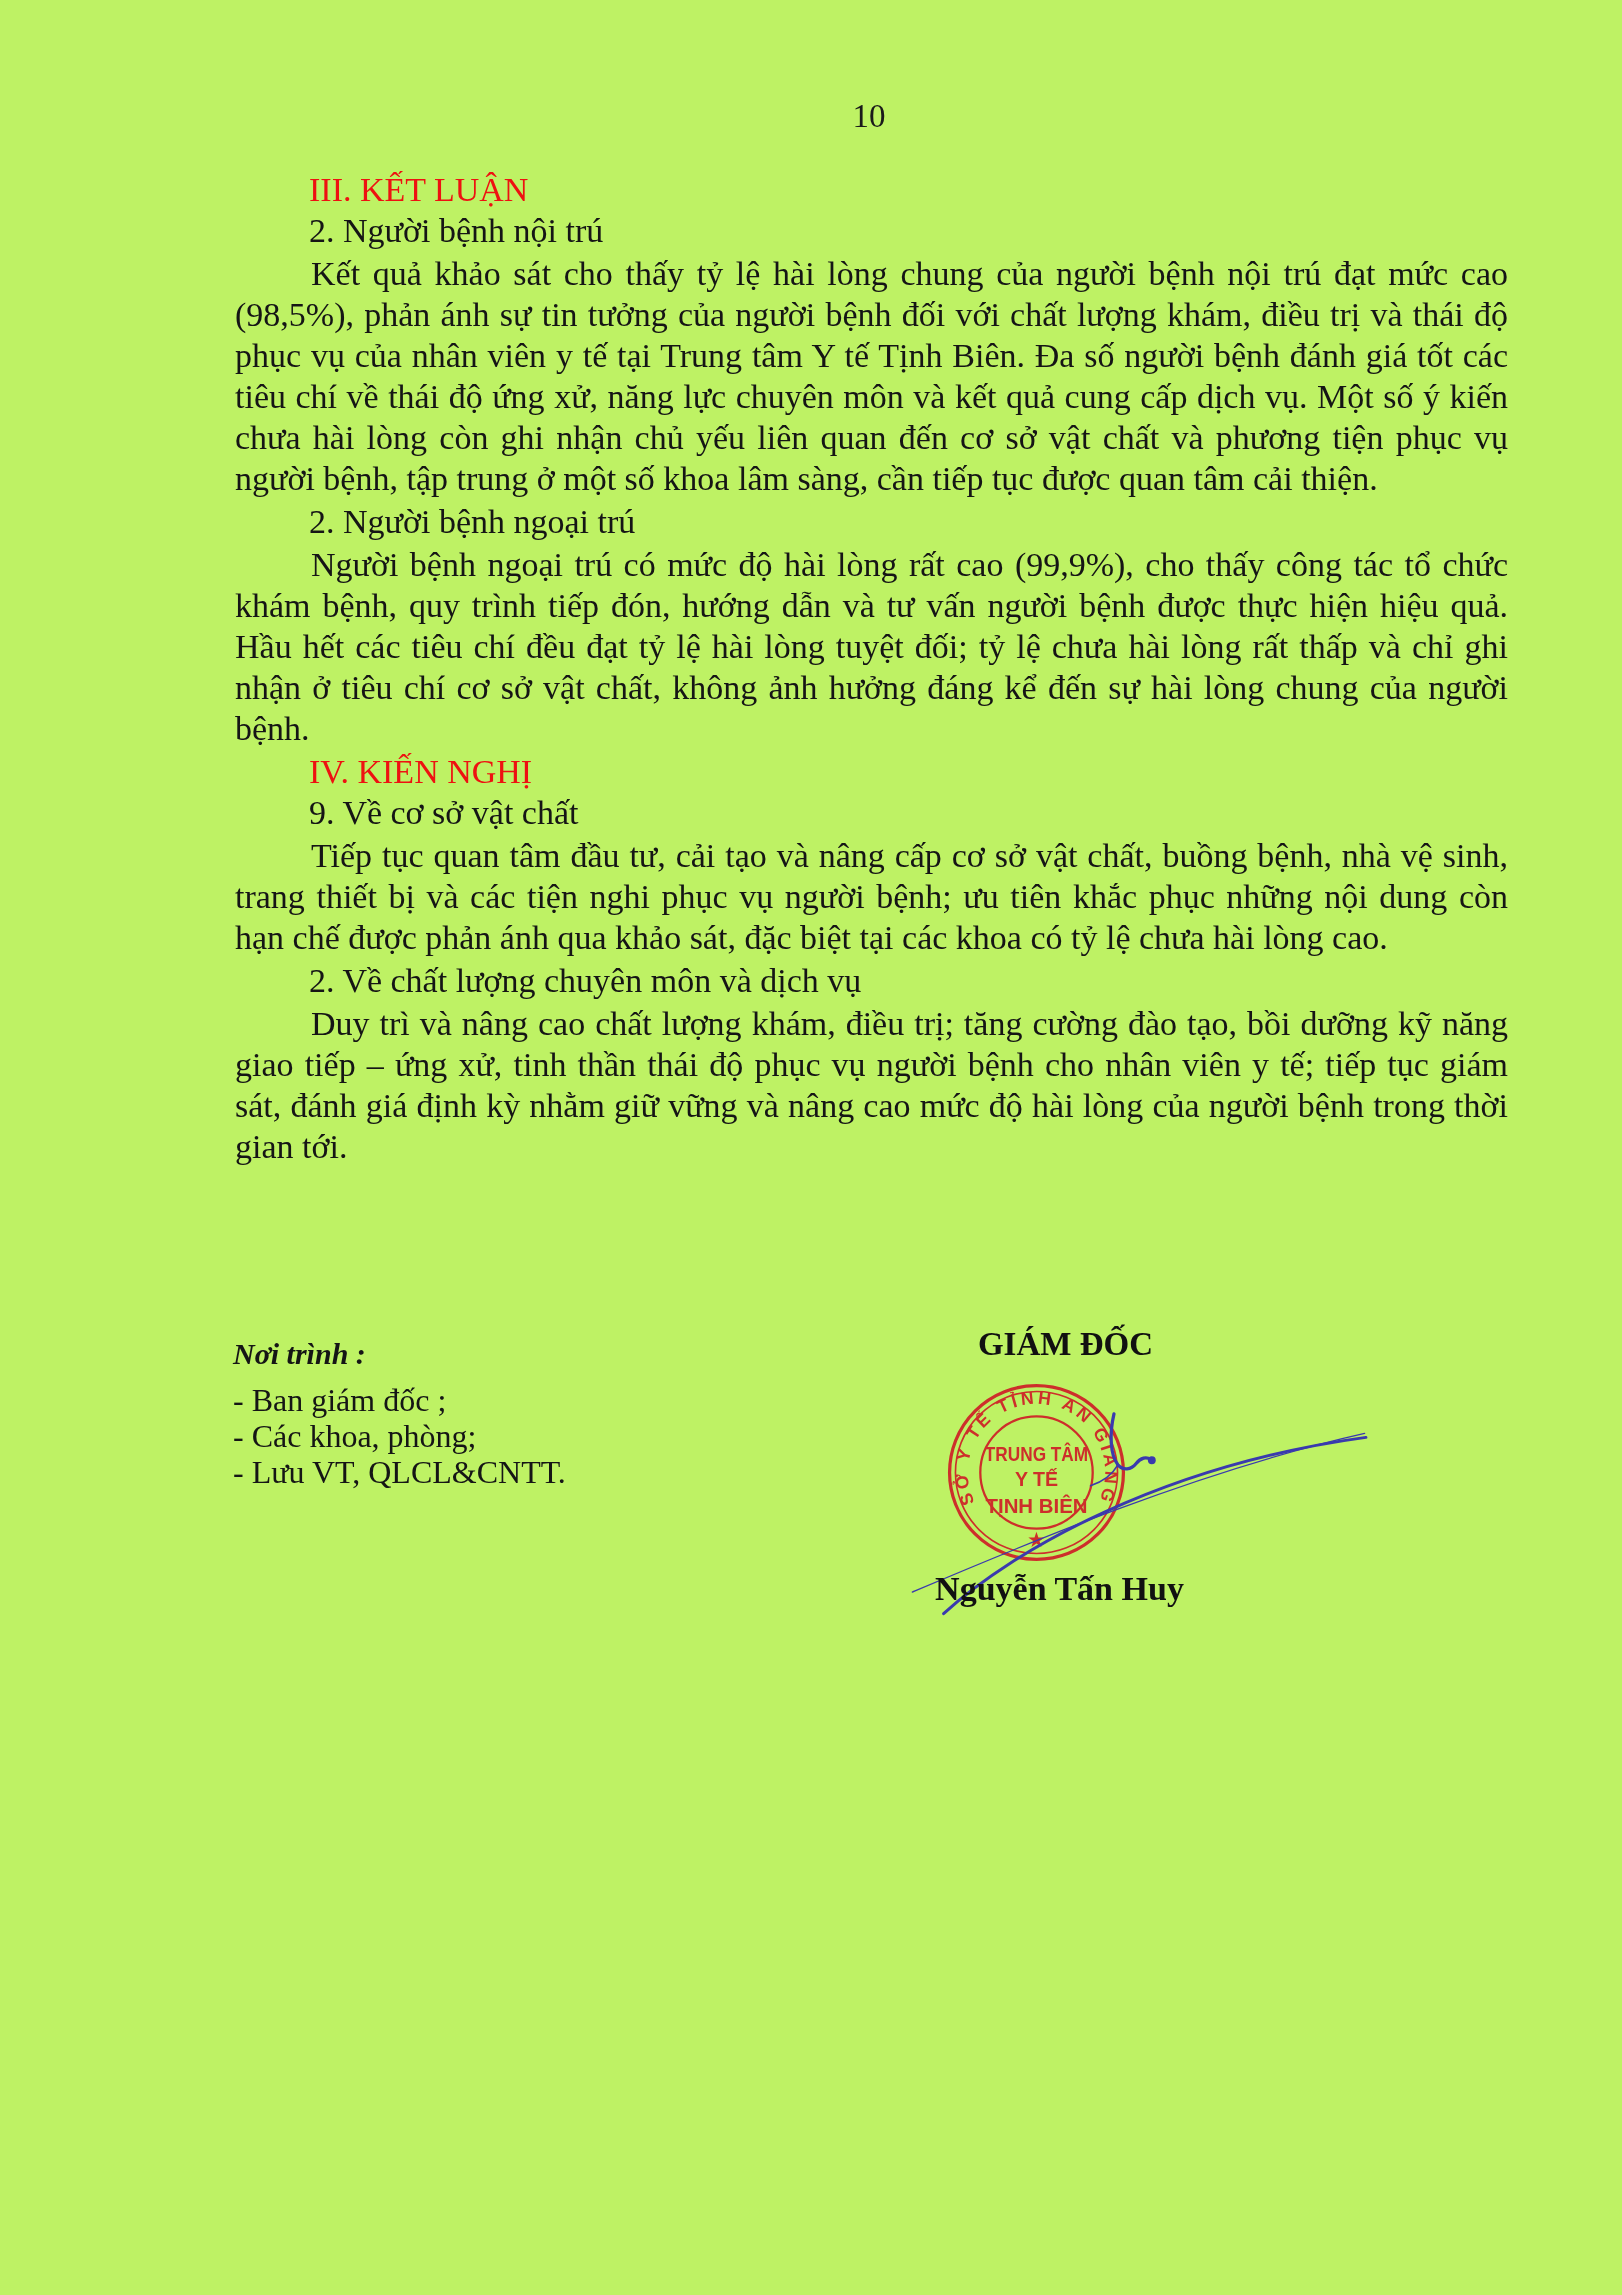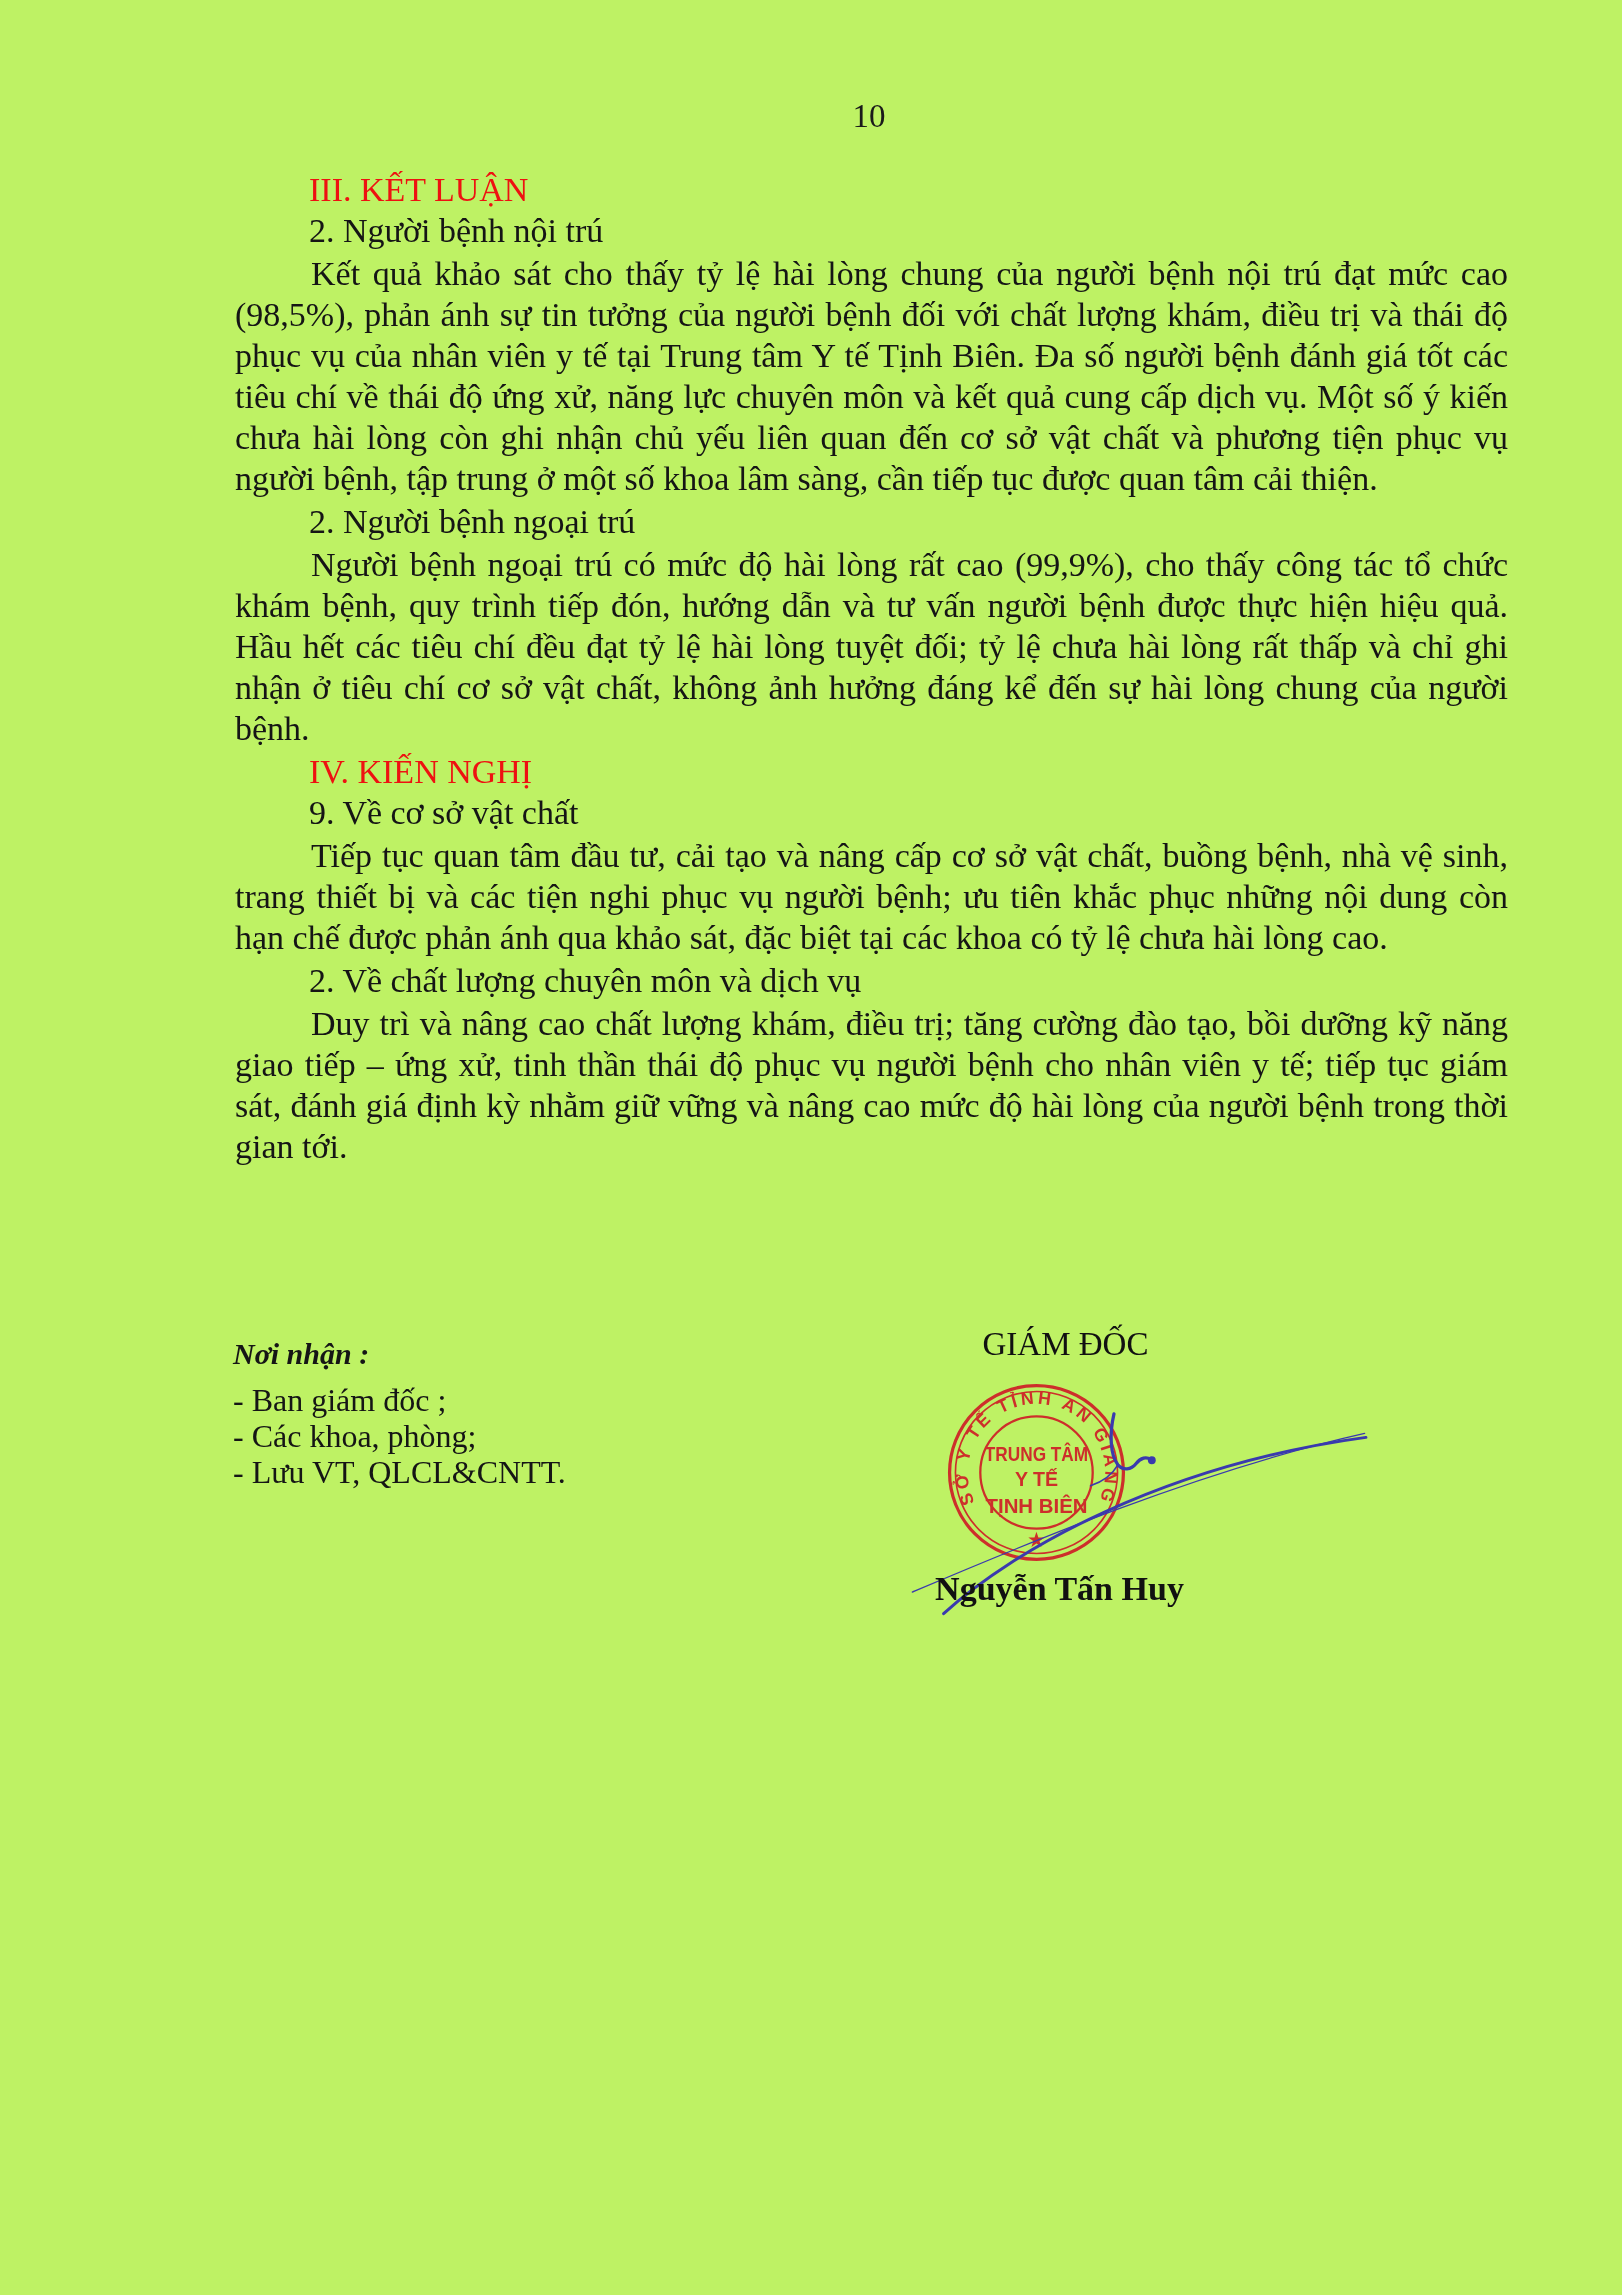--- a/index.html
+++ b/index.html
@@ -30,21 +30,21 @@
   .m18{margin-top:11.8px;} .m10{margin-top:6.5px;} .m24{margin-top:15.7px;}
   .m8{margin-top:5.2px;}  .m16{margin-top:10.5px;}  .m6{margin-top:3.9px;}
   .recipients { position:absolute; left:233px; top:1335px; width:458px; }
   .recipients-label {
     font-weight:bold; font-style:italic; font-size:30px; line-height:38px;
     margin-bottom:9.2px;
   }
   .recipient-item { font-size:32px; line-height:36px; }
   .director-title {
     position:absolute; left:915px; top:1326px; width:301px;
-    text-align:center; font-weight:normal; font-size:33px; color:#111;
+    text-align:center; font-weight:bold; font-size:33px; color:#111;
   }
   .signer-name {
     position:absolute; left:909px; top:1570px; width:301px;
     text-align:center; font-weight:bold; font-size:34px; color:#111;
   }
   .stamp-svg { position:absolute; left:945px; top:1381px; opacity:.93; }
   .signature-svg { position:absolute; left:902px; top:1393px; }
   .stamp-text {
     font-family:"Liberation Sans", sans-serif; font-weight:bold;
     fill:#cf2127;
@@ -64,21 +64,21 @@
     <h3 class="m24">2. Người bệnh ngoại trú</h3>
     <p class="m8">Người bệnh ngoại trú có mức độ hài lòng rất cao (99,9%), cho thấy công tác tổ chức khám bệnh, quy trình tiếp đón, hướng dẫn và tư vấn người bệnh được thực hiện hiệu quả. Hầu hết các tiêu chí đều đạt tỷ lệ hài lòng tuyệt đối; tỷ lệ chưa hài lòng rất thấp và chỉ ghi nhận ở tiêu chí cơ sở vật chất, không ảnh hưởng đáng kể đến sự hài lòng chung của người bệnh.</p>
     <h2 class="red m16">IV. KIẾN NGHỊ</h2>
     <h3 class="m10">9. Về cơ sở vật chất</h3>
     <p class="m6">Tiếp tục quan tâm đầu tư, cải tạo và nâng cấp cơ sở vật chất, buồng bệnh, nhà vệ sinh, trang thiết bị và các tiện nghi phục vụ người bệnh; ưu tiên khắc phục những nội dung còn hạn chế được phản ánh qua khảo sát, đặc biệt tại các khoa có tỷ lệ chưa hài lòng cao.</p>
     <h3 class="m6">2. Về chất lượng chuyên môn và dịch vụ</h3>
     <p class="m10">Duy trì và nâng cao chất lượng khám, điều trị; tăng cường đào tạo, bồi dưỡng kỹ năng giao tiếp – ứng xử, tinh thần thái độ phục vụ người bệnh cho nhân viên y tế; tiếp tục giám sát, đánh giá định kỳ nhằm giữ vững và nâng cao mức độ hài lòng của người bệnh trong thời gian tới.</p>
   </div>
 
   <div class="recipients">
-    <div class="recipients-label">Nơi nhận :</div>
+    <div class="recipients-label">Nơi trình :</div>
     <div class="recipient-item">- Ban giám đốc ;</div>
     <div class="recipient-item">- Các khoa, phòng;</div>
     <div class="recipient-item">- Lưu VT, QLCL&amp;CNTT.</div>
   </div>
 
   <div class="director-title">GIÁM ĐỐC</div>
 
   <svg class="stamp-svg" width="183" height="183" viewBox="0 0 280 280">
     <circle cx="140" cy="140" r="133" fill="none" stroke="#cf2127" stroke-width="5"></circle>
     <circle cx="140" cy="140" r="124" fill="none" stroke="#cf2127" stroke-width="2.5"></circle>

